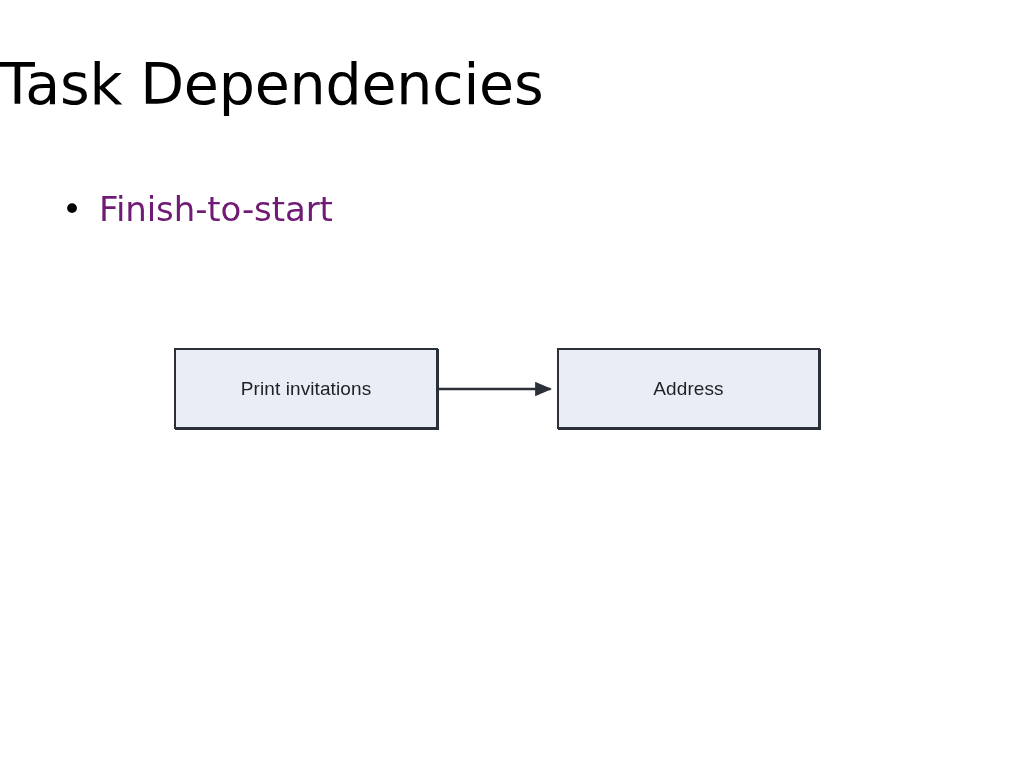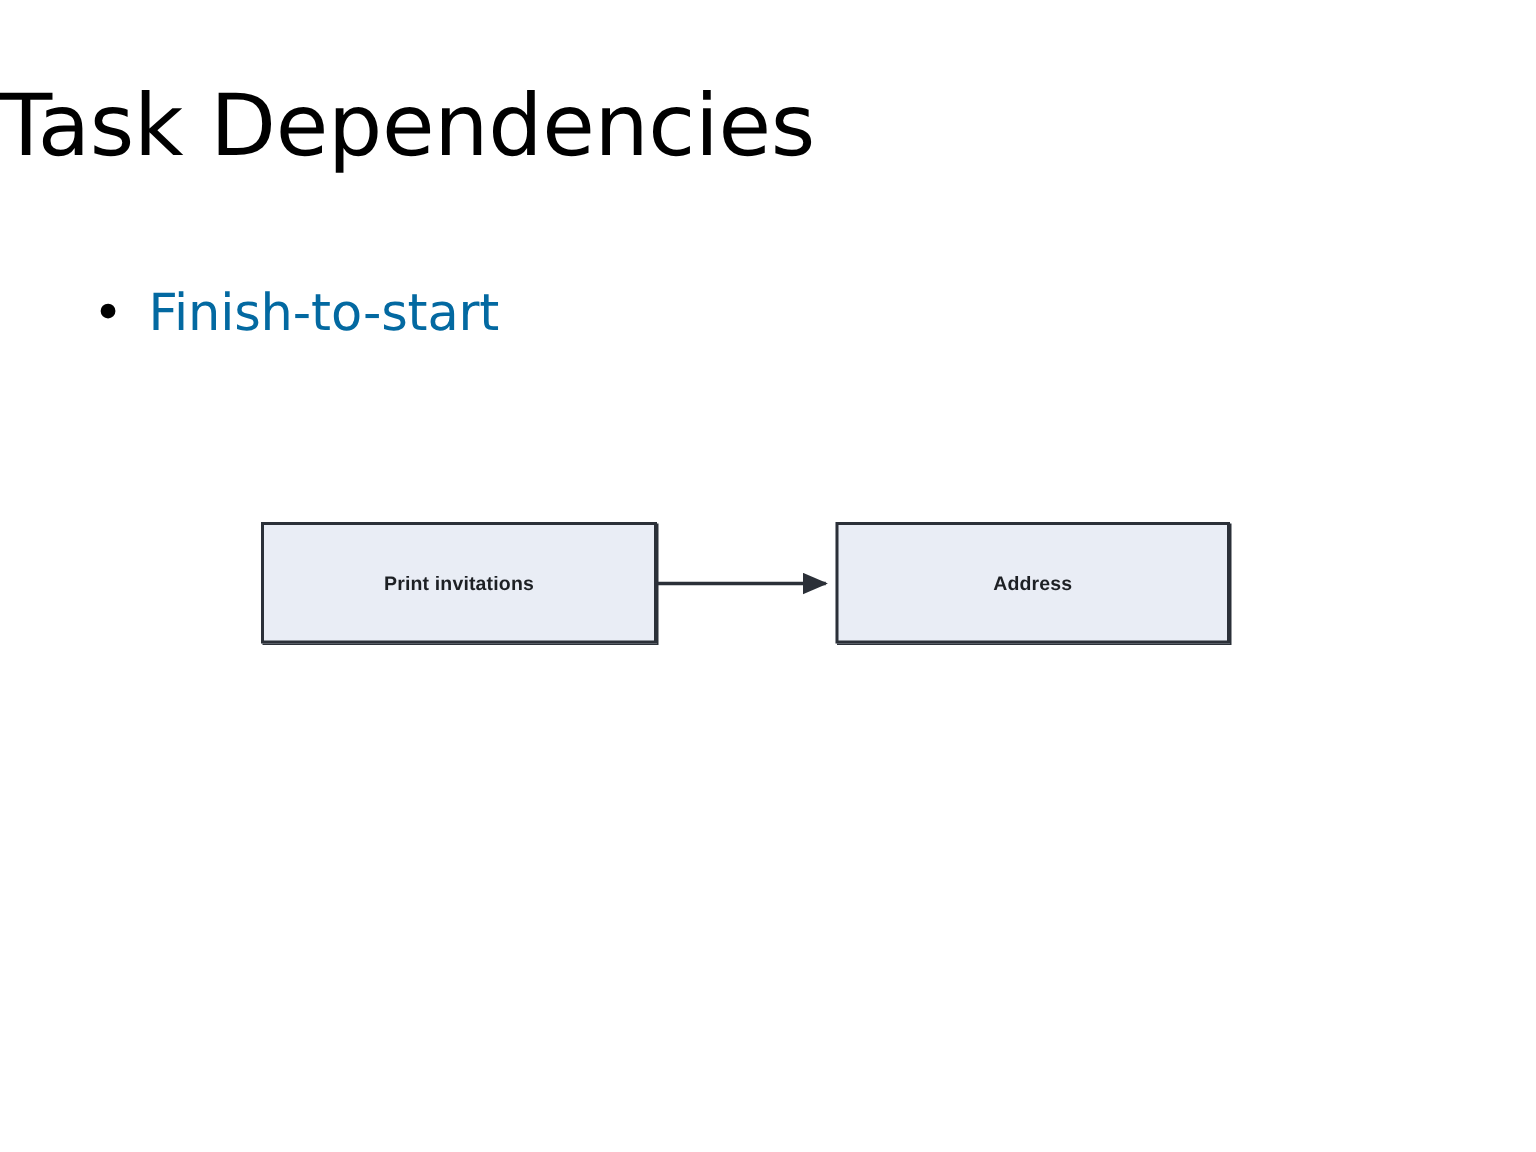--- a/index.html
+++ b/index.html
@@ -57,21 +57,21 @@
     text-align: left;
     padding-left: 4px;
     box-sizing: border-box;
   }
   .bullet-text {
     flex: 0 0 auto;
     font-family: "DejaVu Sans", sans-serif;
     font-size: 34px;
     line-height: 46px;
     font-weight: 400;
-    color: #0369a1;
+    color: #701a75;
     letter-spacing: -0.1px;
     white-space: nowrap;
   }
 
   
   #diagram {
     position: absolute;
     left: 0;
     top: 0;
     width: 1024px;
@@ -88,22 +88,22 @@
     box-sizing: border-box;
     background: #e9edf5;
     border: 2px solid #2b3038;
     box-shadow: 1px 1px 0 0 #2b3038;
     display: flex;
     align-items: center;
     justify-content: center;
   }
   .node-label {
     font-family: "Liberation Sans", sans-serif;
-    font-size: 13px;
-    font-weight: 700;
+    font-size: 19px;
+    font-weight: 400;
     color: #1d2024;
     letter-spacing: 0.1px;
     white-space: nowrap;
   }
 
   #node-print-invitations {
     left: 174px;
     top: 348px;
     width: 264px;
     height: 81px;

